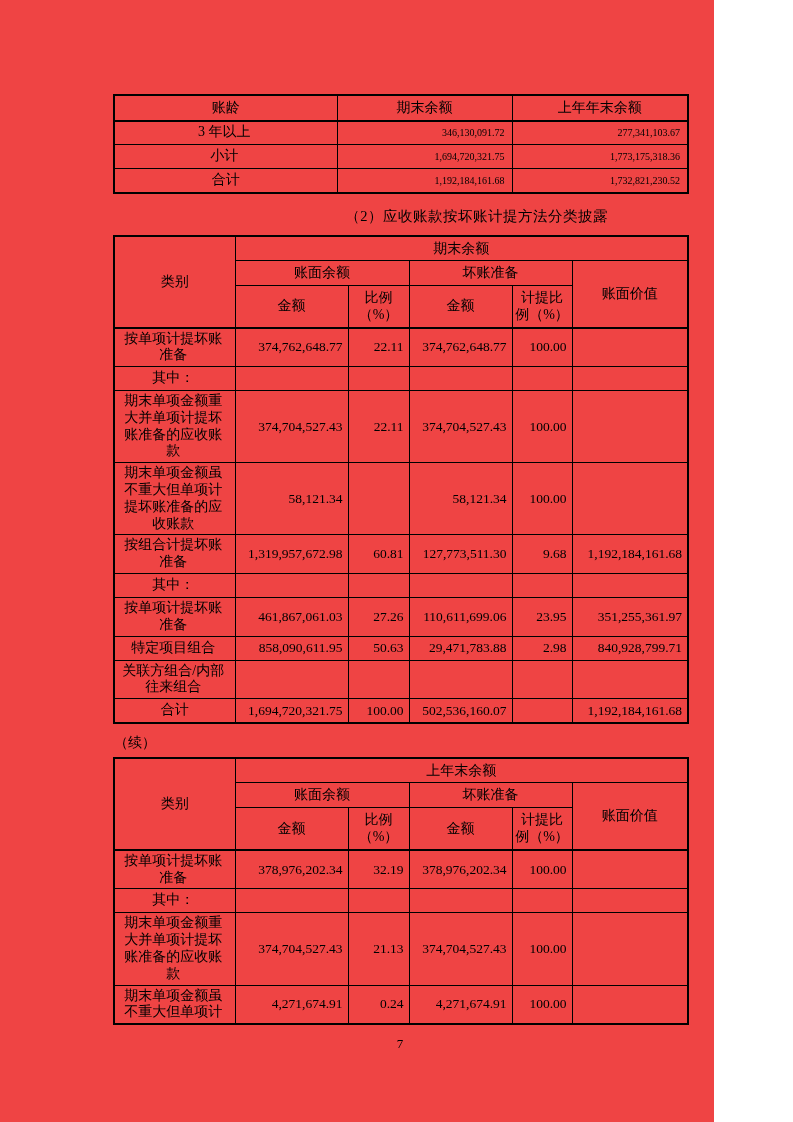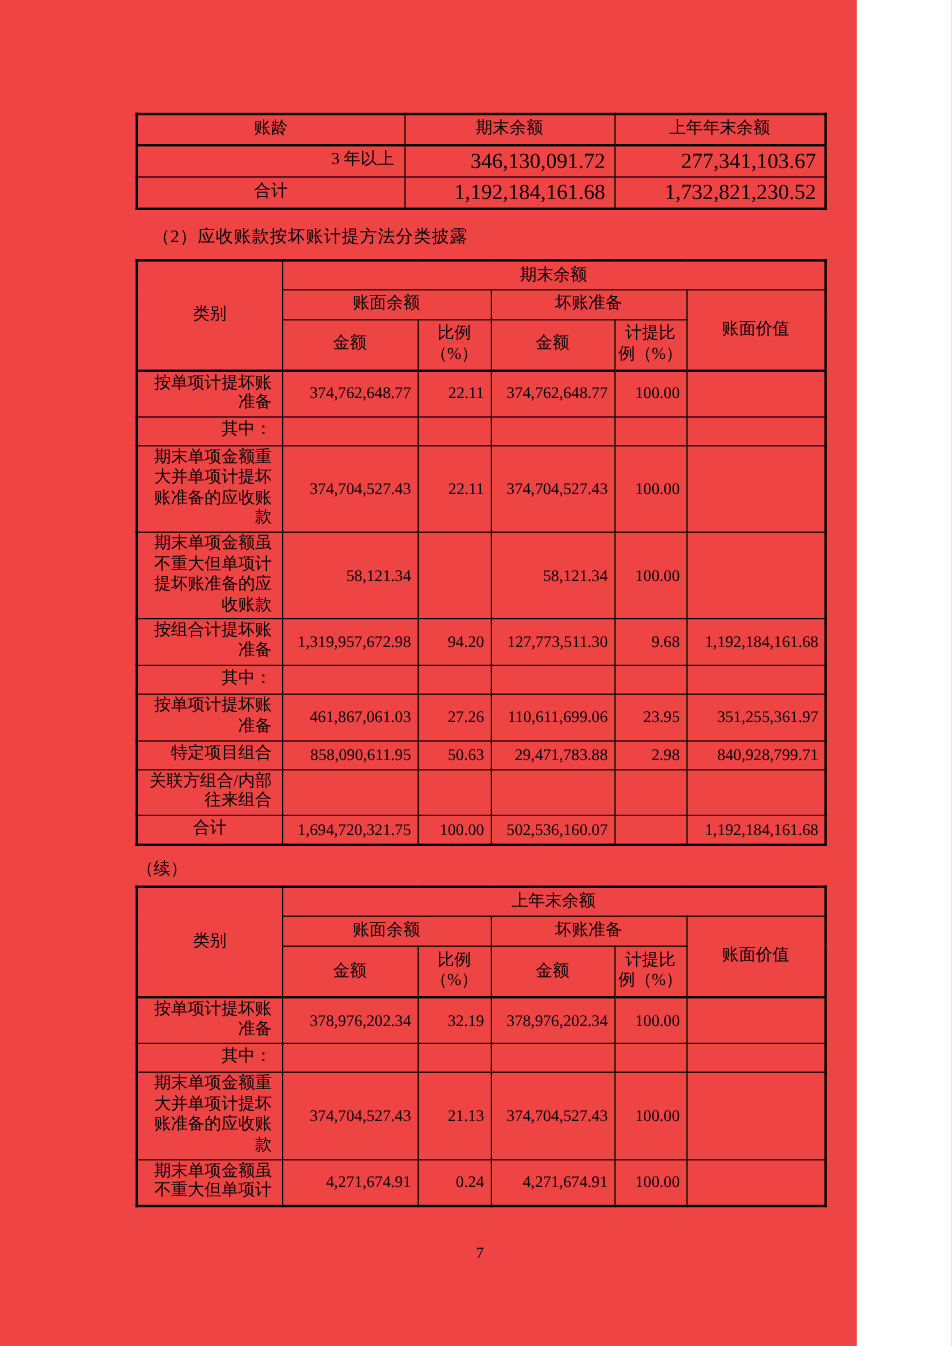--- a/index.html
+++ b/index.html
@@ -26,36 +26,37 @@
     border:1px solid #000;
     font-weight:normal;
     font-size:14px;
     vertical-align:middle;
     overflow:hidden;
   }
   thead th { text-align:center; padding:3px 2px; line-height:1.25; word-break:break-all; }
   tr.hdr-last th { border-bottom:2px solid #000; }
   td { height:24px; }
   td.label {
-    text-align:right;
+    text-align:center;
     padding:2px 8px 2px 5px;
     word-break:break-all;
     line-height:1.2;
   }
   td.num {
     text-align:right;
     padding:2px 5px 2px 2px;
     font-size:13.5px;
   }
   td.c { text-align:center; padding:1px 2px; }
-  .t1 td.num { font-size:18px; padding-right:7px; }
+  .t1 td.num { font-size:10px; padding-right:7px; }
   .heading {
     font-size:14.5px;
-    margin:13px 0 9px 14px;
+    margin:13px 0 9px 24px;
     letter-spacing:0.5px;
+    text-align:right;
   }
   .cont {
     font-size:14px;
     margin:10px 0 5px 1px;
   }
   .t-gap { margin-top:0; }
   .pageno {
     position:absolute;
     left:113px;
     top:1036px;
@@ -82,20 +83,25 @@
         <th>上年年末余额</th>
       </tr>
     </thead>
     <tbody>
       <tr>
         <td class="label">3 年以上</td>
         <td class="num">346,130,091.72</td>
         <td class="num">277,341,103.67</td>
       </tr>
       <tr>
+        <td class="label">小计</td>
+        <td class="num">1,694,720,321.75</td>
+        <td class="num">1,773,175,318.36</td>
+      </tr>
+      <tr>
         <td class="label c">合计</td>
         <td class="num">1,192,184,161.68</td>
         <td class="num">1,732,821,230.52</td>
       </tr>
     </tbody>
   </table>
 
   <p class="heading">（2）应收账款按坏账计提方法分类披露</p>
 
   <table class="t2">
@@ -153,21 +159,21 @@
         <td class="label">期末单项金额虽不重大但单项计提坏账准备的应收账款</td>
         <td class="num">58,121.34</td>
         <td class="num"></td>
         <td class="num">58,121.34</td>
         <td class="num">100.00</td>
         <td class="num"></td>
       </tr>
       <tr>
         <td class="label">按组合计提坏账准备</td>
         <td class="num">1,319,957,672.98</td>
-        <td class="num">94.20</td>
+        <td class="num">60.81</td>
         <td class="num">127,773,511.30</td>
         <td class="num">9.68</td>
         <td class="num">1,192,184,161.68</td>
       </tr>
       <tr>
         <td class="label">其中：</td>
         <td class="num"></td>
         <td class="num"></td>
         <td class="num"></td>
         <td class="num"></td>

